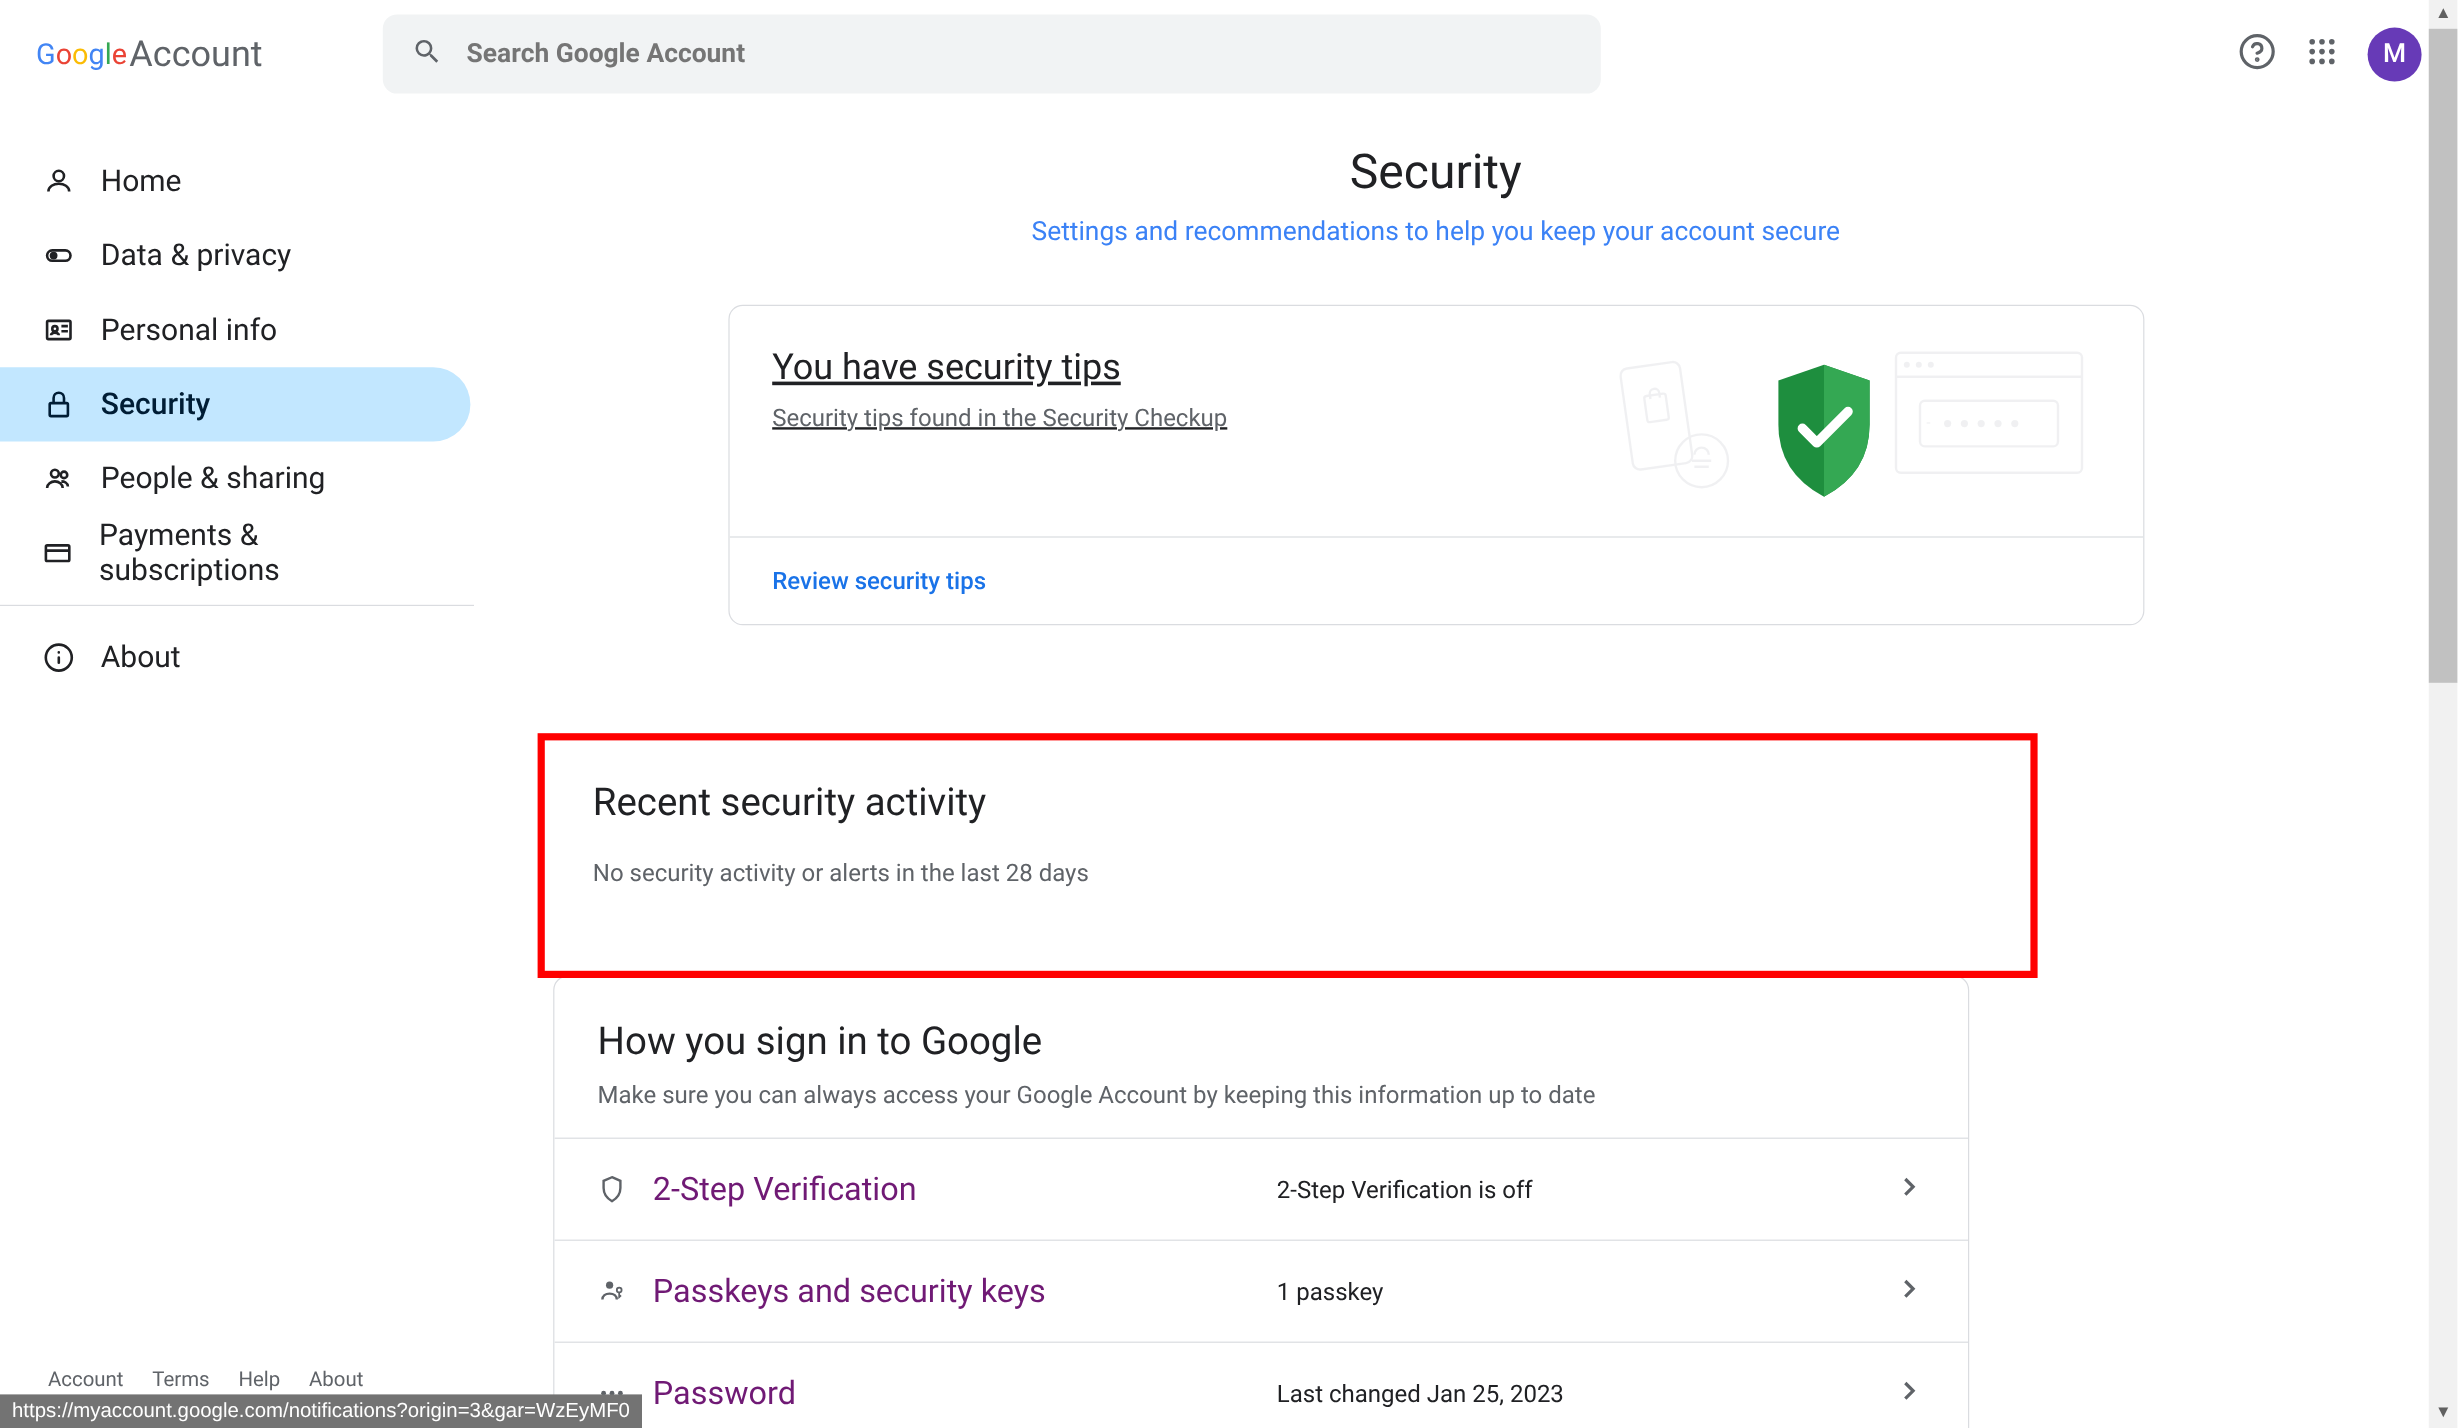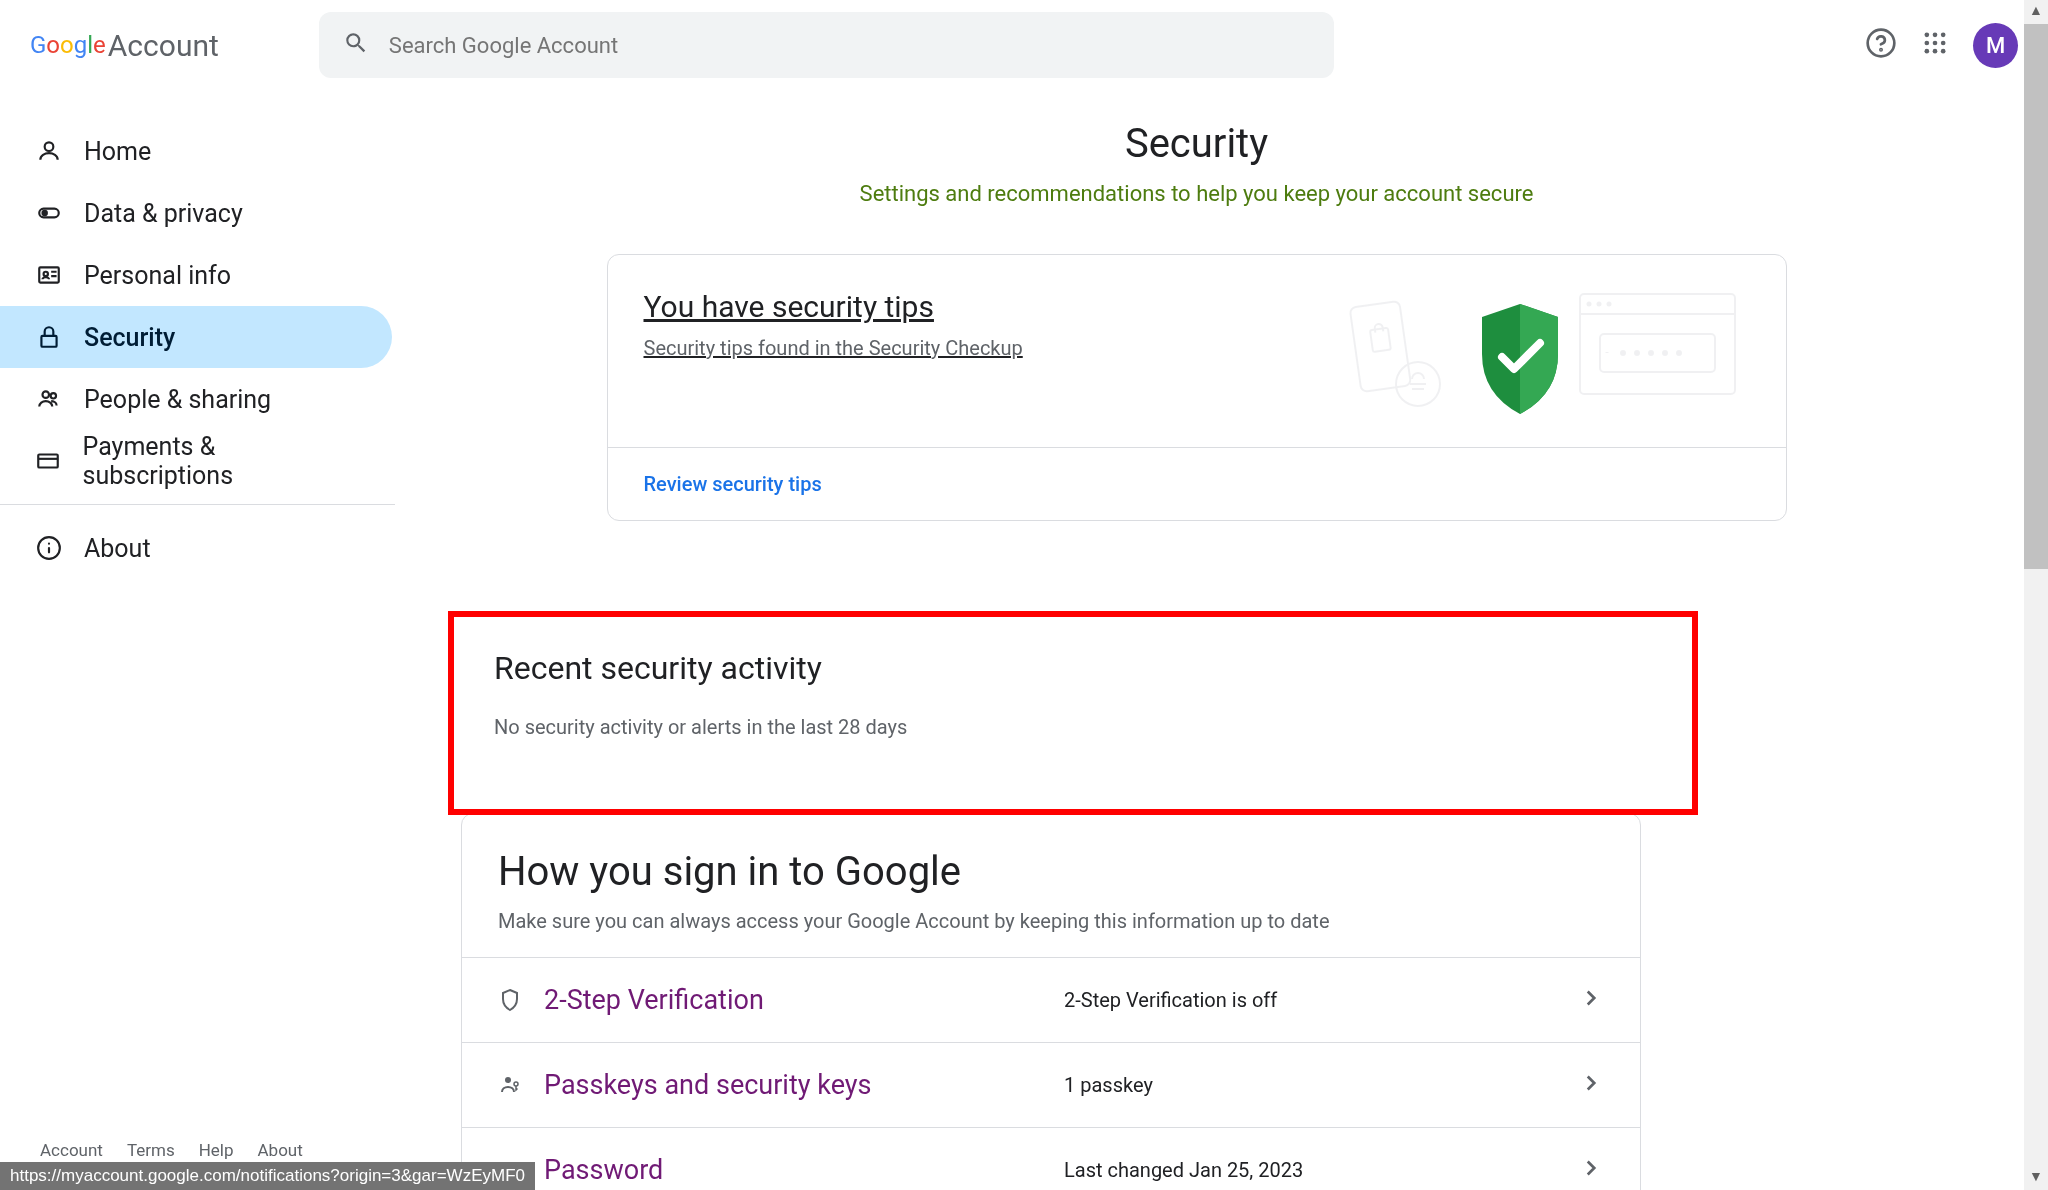--- a/index.html
+++ b/index.html
@@ -11,52 +11,52 @@
     .g1 { color: #4285f4; }
     .g2 { color: #ea4335; }
     .g3 { color: #fbbc05; }
     .g4 { color: #4285f4; }
     .g5 { color: #34a853; }
     .g6 { color: #ea4335; }
     .account-text { color: #5f6368; font-size: 30px; font-weight: 400; margin-left: 2px; }
     
     .search-box { display: flex; align-items: center; background: #f1f3f4; border-radius: 12px; width: 1015px; height: 66px; padding: 0 24px; }
     .search-icon { color: #5f6368; margin-right: 20px; }
-    .search-input { border: none; background: transparent; font-size: 22px; color: #5f6368; flex: 1; outline: none; }
+    .search-input { border: none; background: transparent; font-size: 22px; color: #5f6368; flex: 1; outline: none; font-weight: bold; }
     
     .header-right { margin-left: auto; display: flex; align-items: center; gap: 24px; }
     .header-icon { color: #5f6368; cursor: pointer; }
     .avatar { width: 45px; height: 45px; border-radius: 50%; background: #673ab7; color: #fff; display: flex; align-items: center; justify-content: center; font-size: 22px; font-weight: 500; }
     
     .main { display: flex; }
     .sidebar { width: 395px; padding-top: 30px; }
     .nav-item { display: flex; align-items: center; height: 62px; padding: 0 34px; cursor: pointer; font-size: 25px; color: #202124; border-top-right-radius: 50px; border-bottom-right-radius: 50px; width: 392px; }
     .nav-item.active { background: #c2e7ff; color: #001d35; font-weight: 500; }
     .nav-icon { margin-right: 20px; display: flex; align-items: center; width: 30px; justify-content: center; }
     .divider { border: none; border-top: 1px solid #dadce0; margin: 12px 0; width: 395px; }
     
     .content { flex: 1; padding: 0 50px 0 0; }
     .page-title { text-align: center; font-size: 40px; font-weight: 400; margin-top: 30px; color: #202124; }
-    .page-subtitle { text-align: center; font-size: 22px; color: #4d7c0f; margin-top: 14px; }
+    .page-subtitle { text-align: center; font-size: 22px; color: #3b82f6; margin-top: 14px; }
     
     .card { border: 1px solid #dadce0; border-radius: 12px; margin: 48px auto 0; width: 1180px; overflow: hidden; }
     .card-top { display: flex; padding: 34px 36px 28px; }
     .card-text { flex: 1; text-decoration: underline; }
     .card-title { font-size: 30px; font-weight: 400; color: #202124; }
     .card-sub { font-size: 20px; color: #5f6368; margin-top: 12px; }
     .card-image { width: 420px; display: flex; align-items: center; justify-content: center; }
     .card-footer { border-top: 1px solid #dadce0; padding: 24px 36px; }
     .link-btn { color: #1a73e8; font-size: 20px; font-weight: 500; cursor: pointer; }
     
     .highlight-box { border: 6px solid #ff0000; margin: 32px auto 0; width: 1250px; padding: 32px 36px 70px 40px; margin-left: 448px; position: relative; }
     .activity-title { font-size: 32px; font-weight: 400; color: #202124; }
     .activity-sub { font-size: 20px; color: #5f6368; margin-top: 28px; }
     
     .sign-in-section { border: 1px solid #dadce0; border-radius: 12px; margin: -2px auto 0; width: 1180px; padding: 34px 0 0; overflow: hidden; }
-    .section-title { font-size: 40px; font-weight: 400; padding: 0 36px; color: #202124; }
+    .section-title { font-size: 32px; font-weight: 400; padding: 0 36px; color: #202124; }
     .section-sub { font-size: 20px; color: #5f6368; padding: 14px 36px 24px; }
     .row { display: flex; align-items: center; padding: 26px 36px; border-top: 1px solid #dadce0; cursor: pointer; }
     .row:first-of-type { border-top: 1px solid #dadce0; }
     .row-icon { width: 46px; color: #5f6368; display: flex; align-items: center; }
     .row-label { width: 520px; font-size: 27px; color: #701a75; }
     .row-value { flex: 1; font-size: 20px; color: #202124; }
     .row-arrow { color: #5f6368; }
     
     .footer-links { position: absolute; bottom: 30px; left: 40px; display: flex; gap: 24px; color: #5f6368; font-size: 17px; }
     .status-url { position: absolute; bottom: 0; left: 0; background: #737373; color: #fff; font-size: 17px; padding: 4px 10px; font-family: Arial; }

